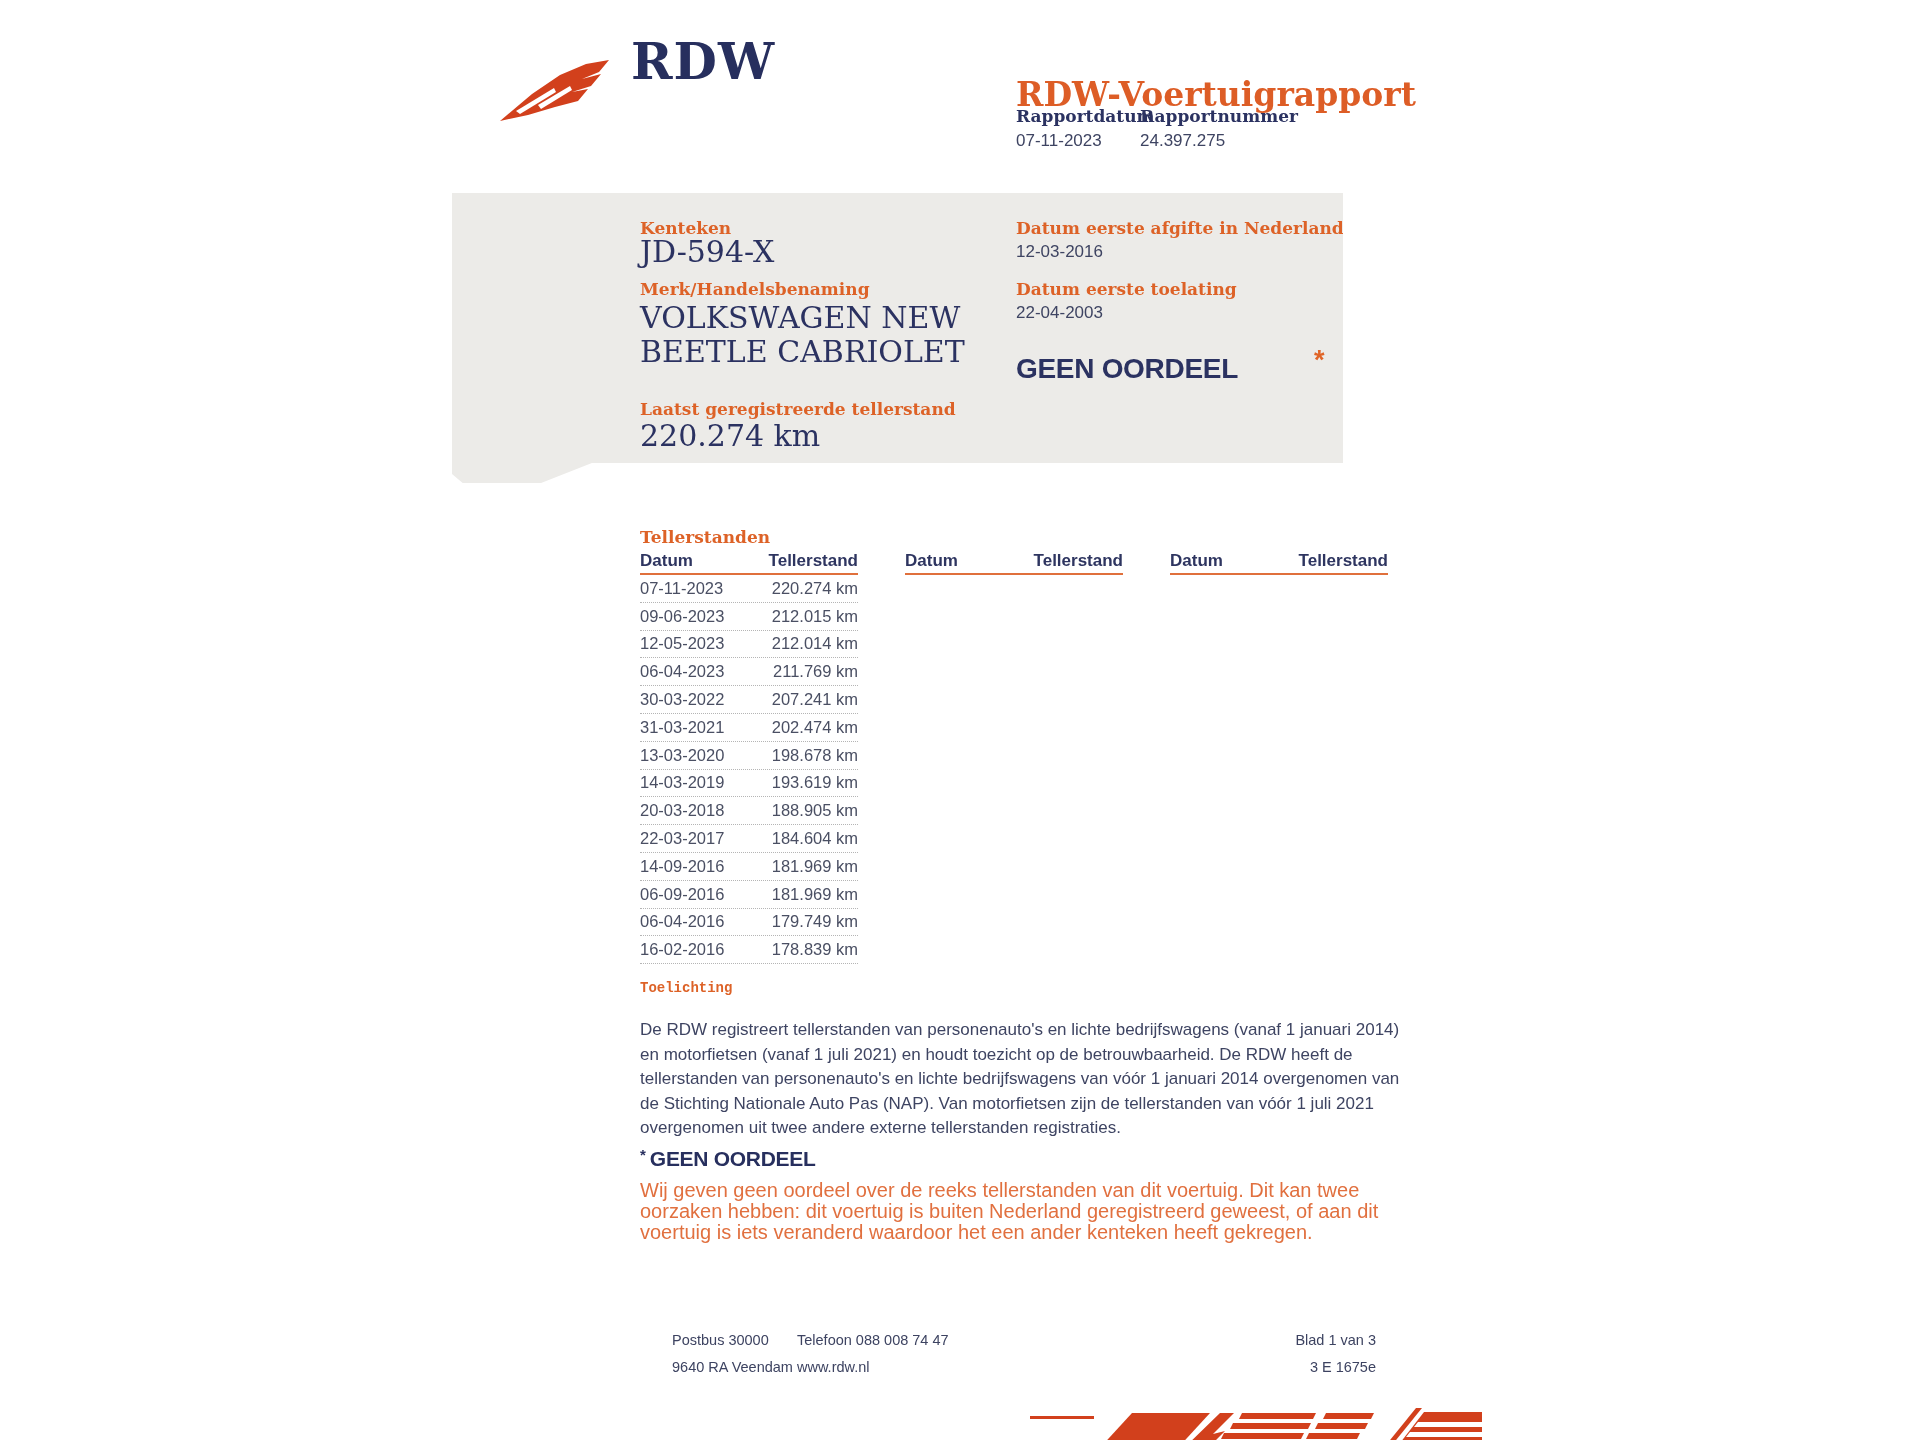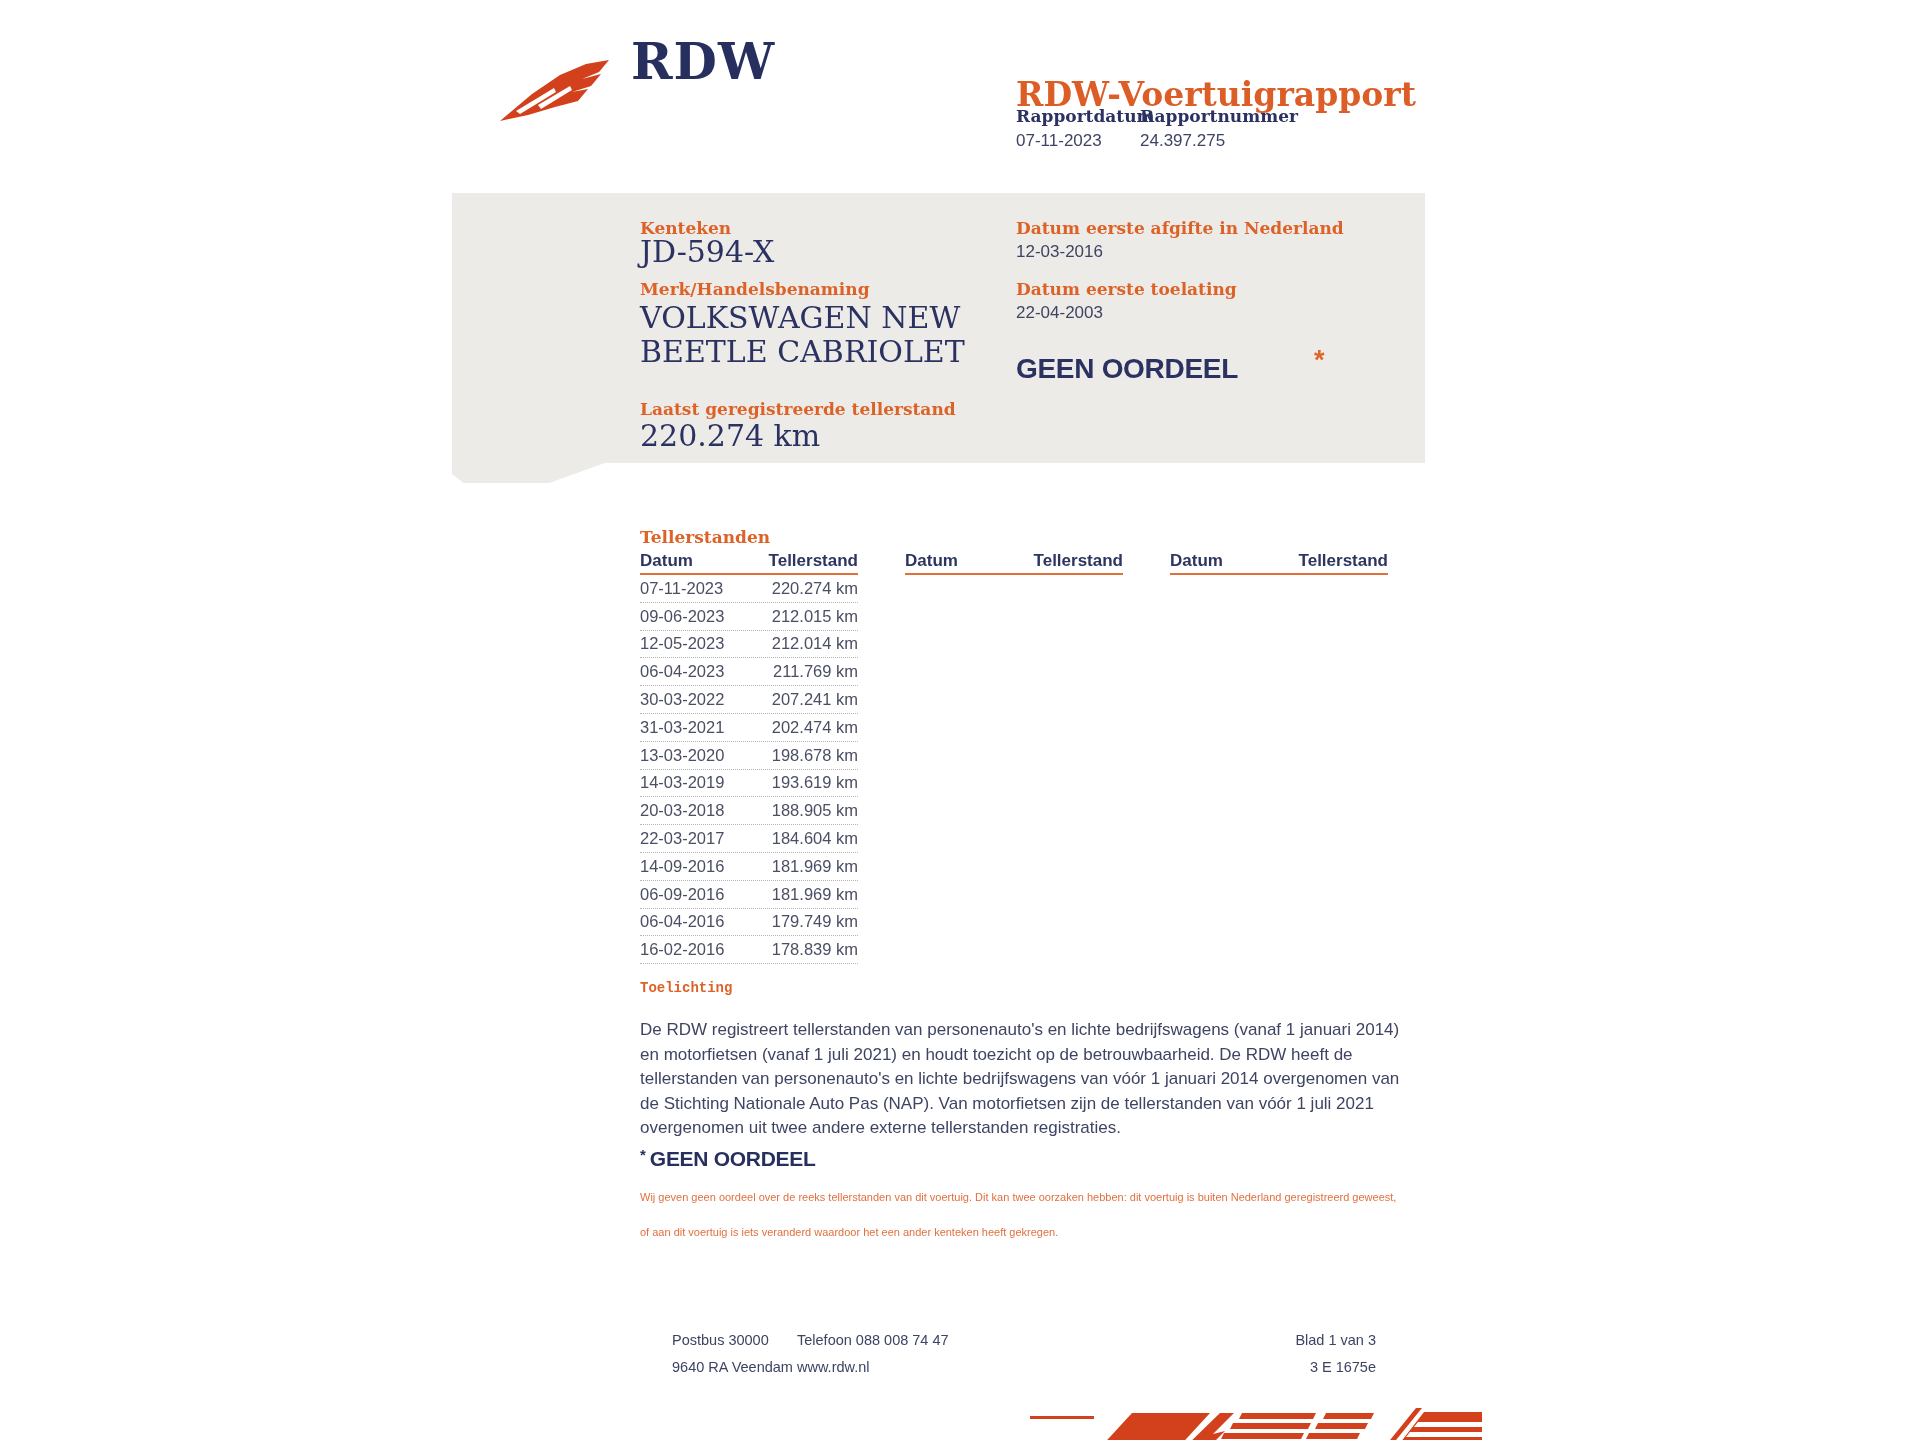--- a/index.html
+++ b/index.html
@@ -34,21 +34,21 @@
   .meta-label{
     position:absolute;top:106px;
     font-family:"DejaVu Serif",serif;font-weight:bold;font-size:17px;
     color:#2b3261;
   }
   .meta-value{position:absolute;top:131px;font-size:17px;color:var(--body-text);}
   .pos-a{left:1016px;} .pos-b{left:1140px;}
 
   
   .card{
-    position:absolute;left:452px;top:193px;width:973px;height:290px;
+    position:absolute;left:452px;top:193px;width:891px;height:290px;
     background:var(--card-bg);
     clip-path:polygon(0 0,100% 0,100% 93.1%,15.7% 93.1%,10% 100%,1.2% 100%,0 96.9%);
     text-decoration:underline;
   }
   .card .lbl{
     position:absolute;font-family:"DejaVu Serif",serif;font-weight:bold;
     font-size:17px;color:var(--label-orange);white-space:nowrap;
   }
   .card .big{
     position:absolute;font-family:"DejaVu Serif",serif;font-size:30px;
@@ -95,21 +95,21 @@
     font-size:17px;line-height:24.5px;color:var(--body-text);
   }
   .expl-verdict{
     position:absolute;left:640px;top:1146px;color:var(--navy);
     font-weight:bold;white-space:nowrap;
   }
   .expl-verdict .star{font-size:15px;vertical-align:6px;}
   .expl-verdict .txt{font-size:21px;letter-spacing:-0.3px;margin-left:4px;}
   .expl-orange{
     position:absolute;left:640px;top:1180px;width:768px;
-    font-size:11px;line-height:35px;color:var(--text-orange);
+    font-size:20px;line-height:21px;color:var(--text-orange);
   }
 
   
   .foot{position:absolute;font-size:14.5px;color:#3d4361;white-space:nowrap;margin-left:32px;}
   .fy1{top:1332px;} .fy2{top:1359px;}
   .fx1{left:640px;} .fx2{left:765px;}
   .fxr{right:544px;text-align:left;}
 
   
   .deco{position:absolute;left:1030px;top:1400px;}

